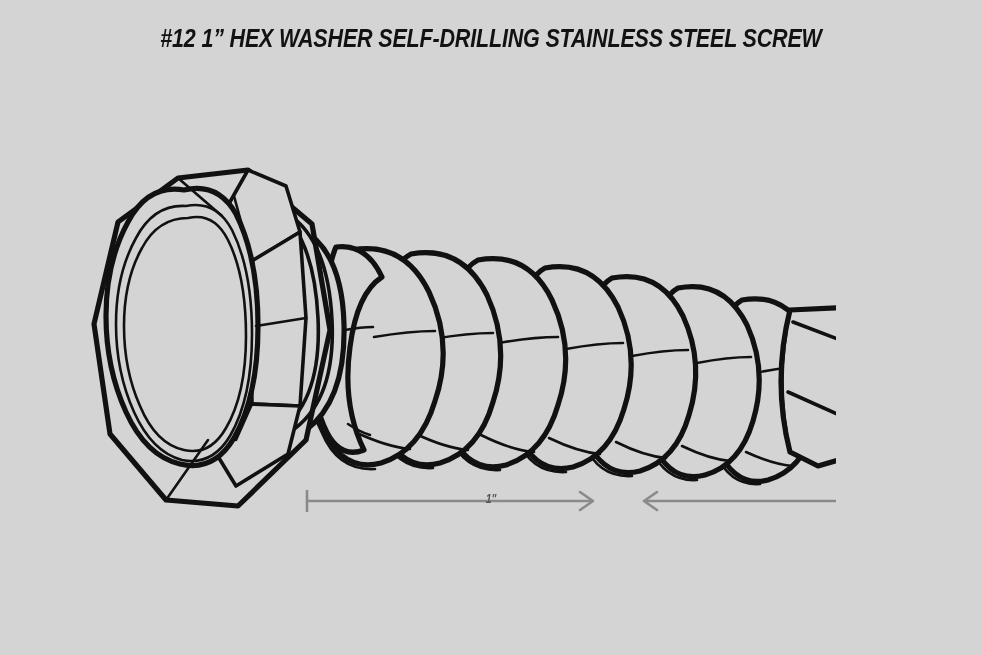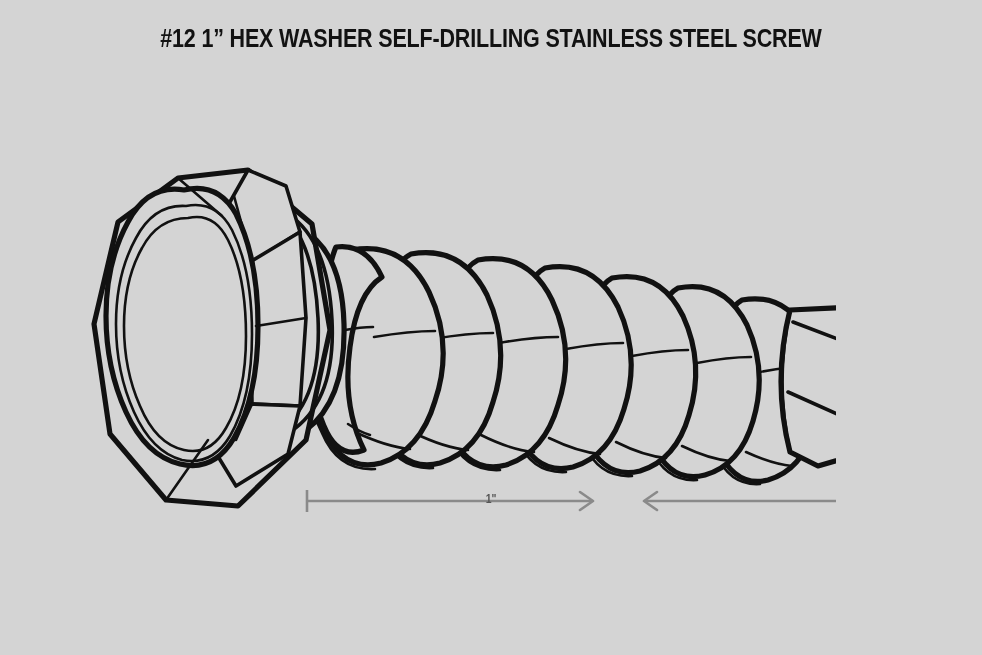--- a/index.html
+++ b/index.html
@@ -10,20 +10,21 @@
   }
   body {
     font-family: "Liberation Sans", sans-serif;
   }
   #stage {
     position: relative;
     width: 836px;
     height: 655px;
     background: #d4d4d4;
     overflow: hidden;
+    font-style: italic;
   }
   #title {
     position: absolute;
     top: 26px;
     left: 0;
     width: 982px;
     text-align: center;
     font-family: "Liberation Sans Narrow", "Liberation Sans", sans-serif;
     font-weight: 700;
     font-size: 25px;

